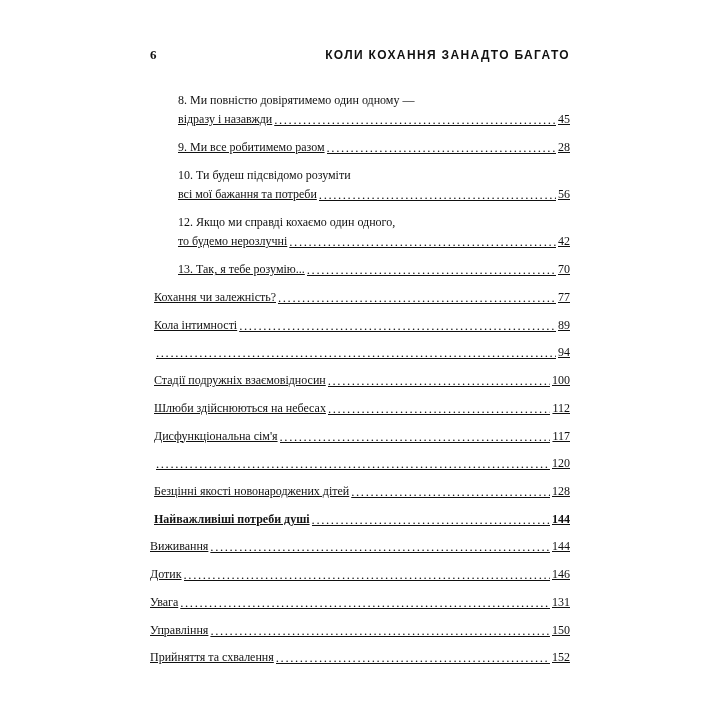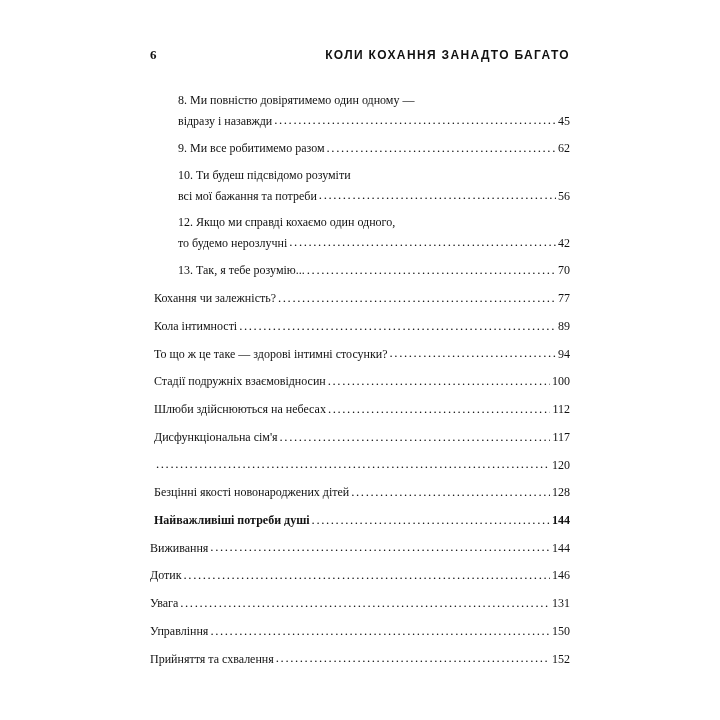--- a/index.html
+++ b/index.html
@@ -60,22 +60,23 @@
     margin-left: 28px;
   }
   .entry.level-3 {
   }
   .entry.bold .etext,
   .entry.bold .epage {
     font-weight: bold;
   }
   .line {
     display: flex;
-    align-items: flex-end;
+    align-items: flex-start;
     width: 100%;
+    text-decoration: underline;
   }
   .etext {
     white-space: pre;
   }
   .leader {
     flex: 1 1 auto;
     overflow: hidden;
     white-space: nowrap;
     margin: 0 1px 0 2px;
     color: #111;
@@ -110,21 +111,21 @@
         <div class="line">
           <span class="etext">відразу і назавжди</span>
           <span class="leader"></span>
           <span class="epage">45</span>
         </div>
       </div>
       <div class="entry level-2">
         <div class="line">
           <span class="etext">9. Ми все робитимемо разом</span>
           <span class="leader"></span>
-          <span class="epage">62</span>
+          <span class="epage">28</span>
         </div>
       </div>
       <div class="entry level-2">
         <div class="contline"><span class="etext">10. Ти будеш підсвідомо розуміти</span></div>
         <div class="line">
           <span class="etext">всі мої бажання та потреби</span>
           <span class="leader"></span>
           <span class="epage">56</span>
         </div>
       </div>
@@ -152,21 +153,20 @@
       </div>
       <div class="entry level-1">
         <div class="line">
           <span class="etext">Кола інтимності</span>
           <span class="leader"></span>
           <span class="epage">89</span>
         </div>
       </div>
       <div class="entry level-1">
         <div class="line">
-          <span class="etext">То що ж це таке — здорові інтимні стосунки?</span>
           <span class="leader"></span>
           <span class="epage">94</span>
         </div>
       </div>
       <div class="entry level-1">
         <div class="line">
           <span class="etext">Стадії подружніх взаємовідносин</span>
           <span class="leader"></span>
           <span class="epage">100</span>
         </div>

